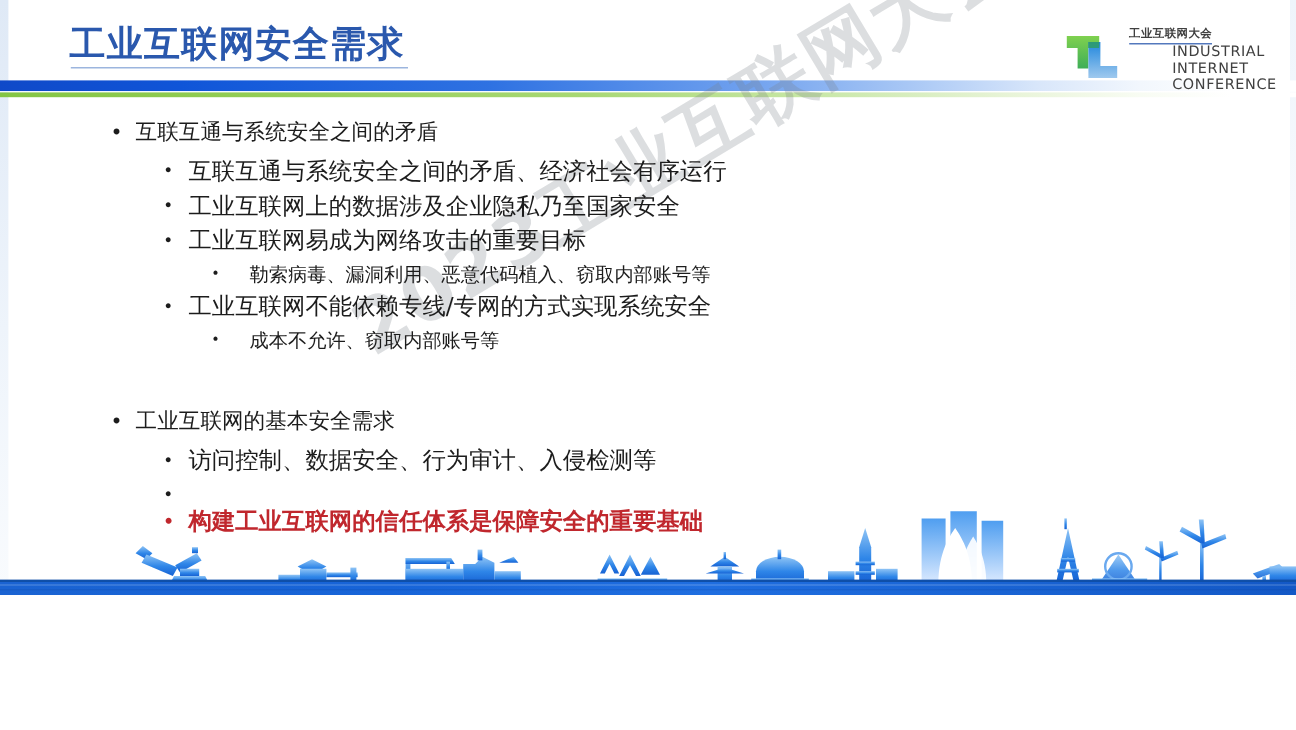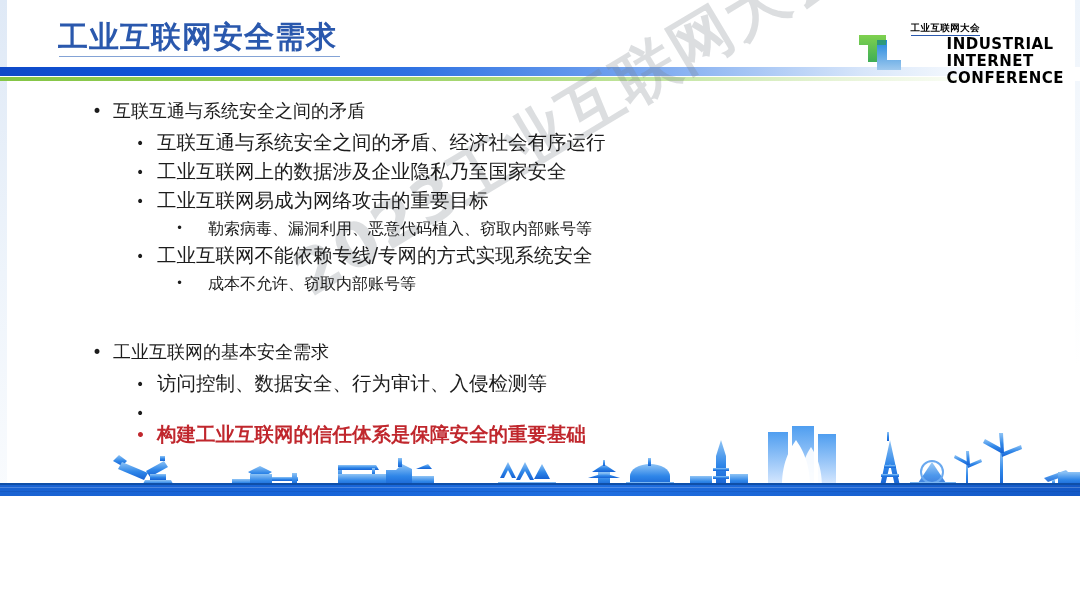--- a/index.html
+++ b/index.html
@@ -98,34 +98,34 @@
     position: absolute;
     right: 16px;
     top: 17px;
     display: flex;
     align-items: center;
     gap: 7px;
   }
   .logo-mark { width: 48px; height: 46px; display:block; }
   .logo-text {
     font-family: "DejaVu Sans", "Liberation Sans", sans-serif;
-    color: #000000;
+    color: #404040;
     line-height: 1.14;
   }
   .logo-cn {
     font-size: 9.5px;
     font-weight: bold;
     letter-spacing: .4px;
     border-bottom: 1px solid #2a58ad;
     padding-bottom: 1px;
     display: inline-block;
   }
   .logo-en {
-    font-size: 15px;
-    font-weight: bold;
+    font-size: 12px;
+    font-weight: normal;
     letter-spacing: .5px;
     display: block;
     padding-left: 36px;
   }
 
   
   .watermark {
     position: absolute;
     left: 300px;
     top: 238px;

